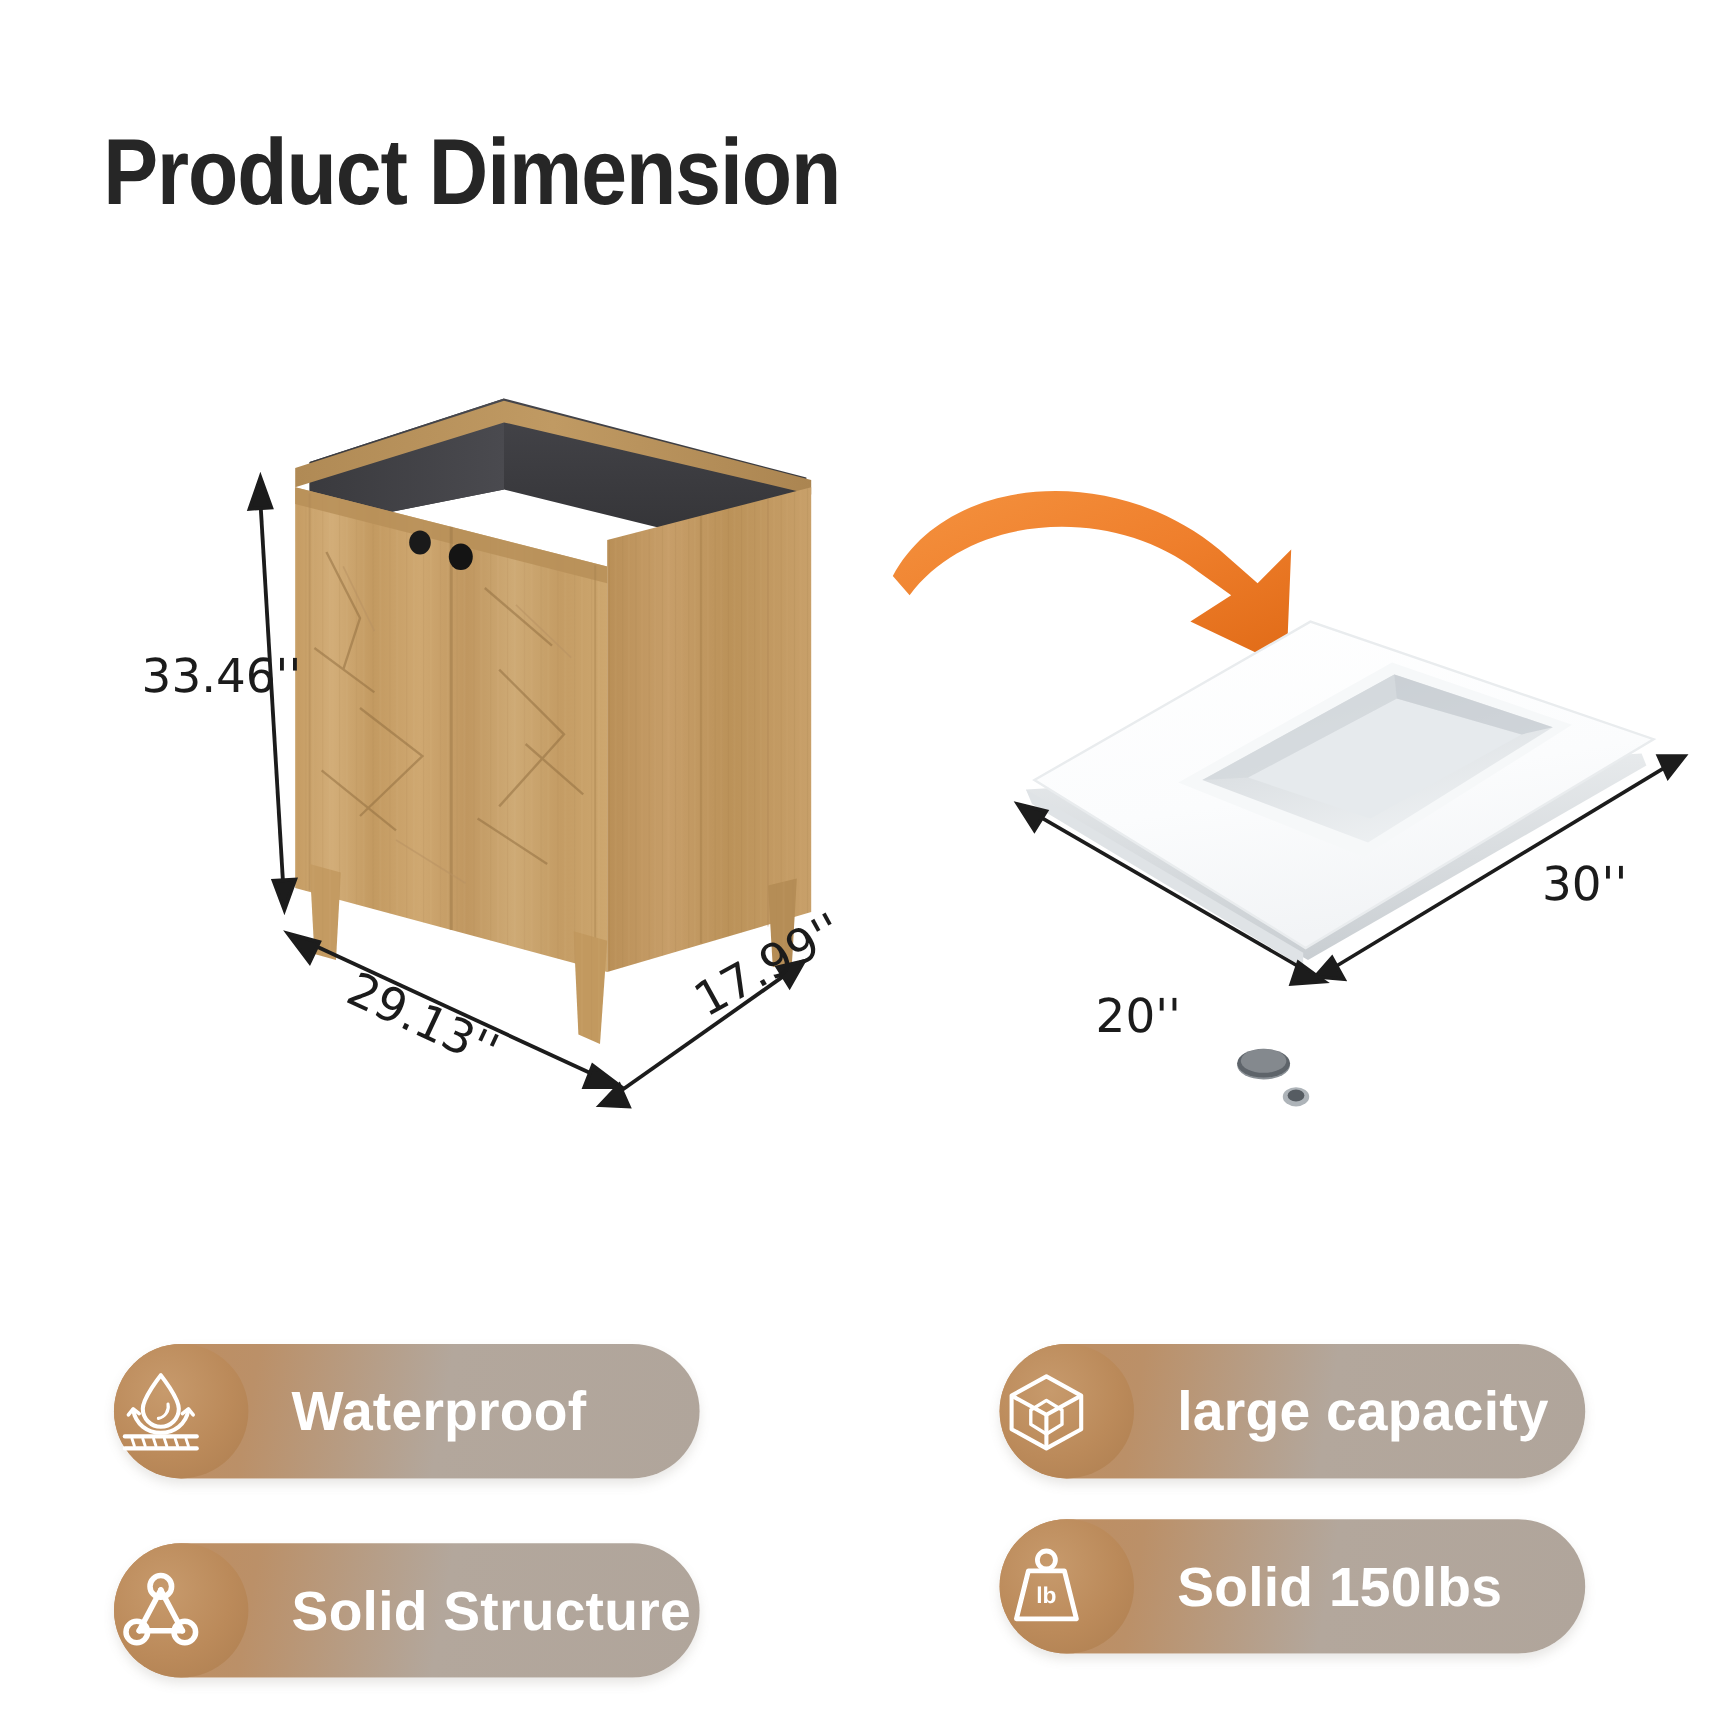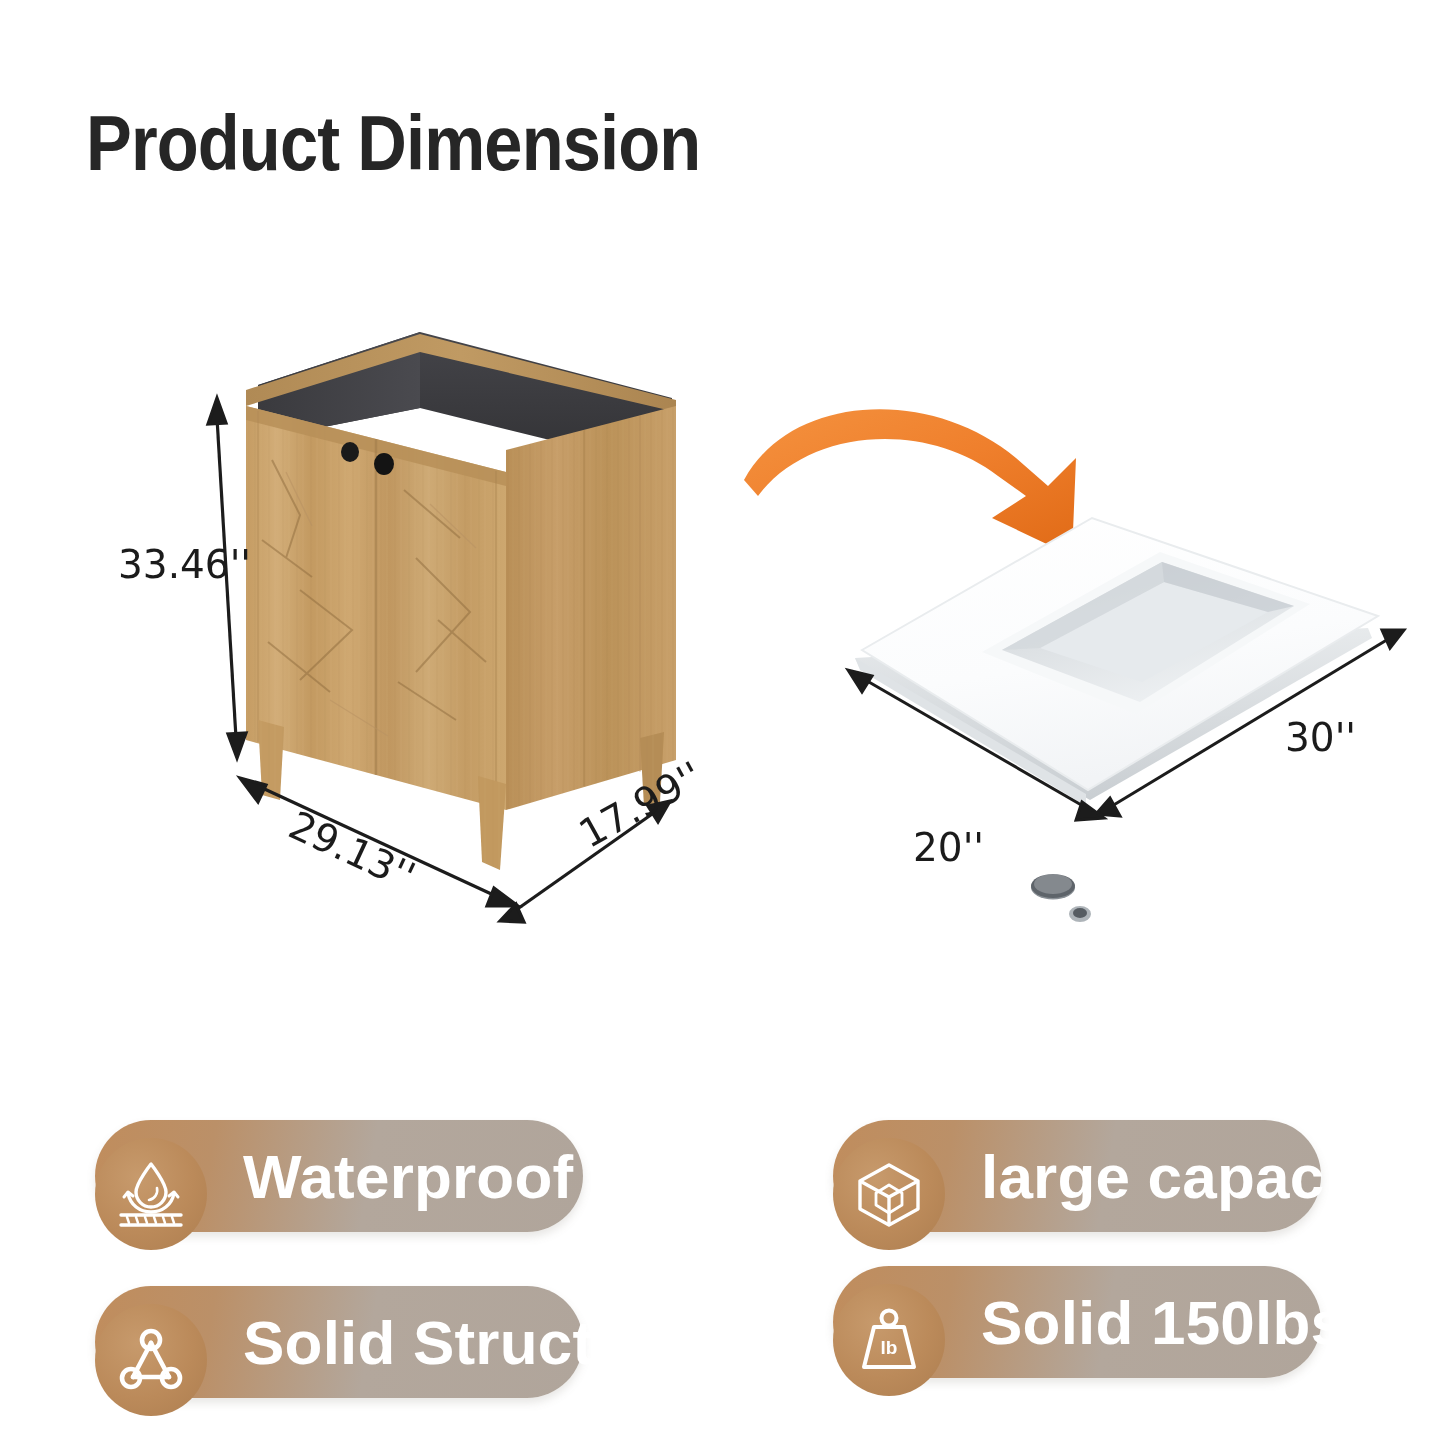--- a/index.html
+++ b/index.html
@@ -62,33 +62,32 @@
     height: 112px;
     display: flex;
     align-items: center;
     border-radius: 56px;
     background: linear-gradient(100deg, #c08d5d 0px, #bb9068 120px, #b3a79c 280px, #b0a59b 100%);
     box-shadow: 0 5px 9px rgba(120,110,100,0.17);
   }
   .badge-icon-wrap {
     position: absolute;
     left: 0;
-    top: 18px;
+    top: 0;
     width: 112px;
     height: 112px;
     border-radius: 50%;
     background: radial-gradient(circle at 38% 35%, #c79a6c 0%, #bb8a5a 55%, #ad7e50 100%);
     display: flex;
     align-items: center;
-    justify-content: center;
   }
   .badge-icon-wrap svg { display: block; }
   .badge-label {
     color: #ffffff;
-    font-size: 62px;
+    font-size: 46px;
     font-weight: bold;
     margin-left: 148px;
     letter-spacing: 0.2px;
     white-space: nowrap;
   }
 
   #badge-waterproof      { left: 95px;  top: 1120px; width: 488px; }
   #badge-solid-structure { left: 95px;  top: 1266px; width: 488px; margin-top: 20px; }
   #badge-large-capacity  { left: 833px; top: 1120px; width: 488px; }
   #badge-bear            { left: 833px; top: 1266px; width: 488px; }

